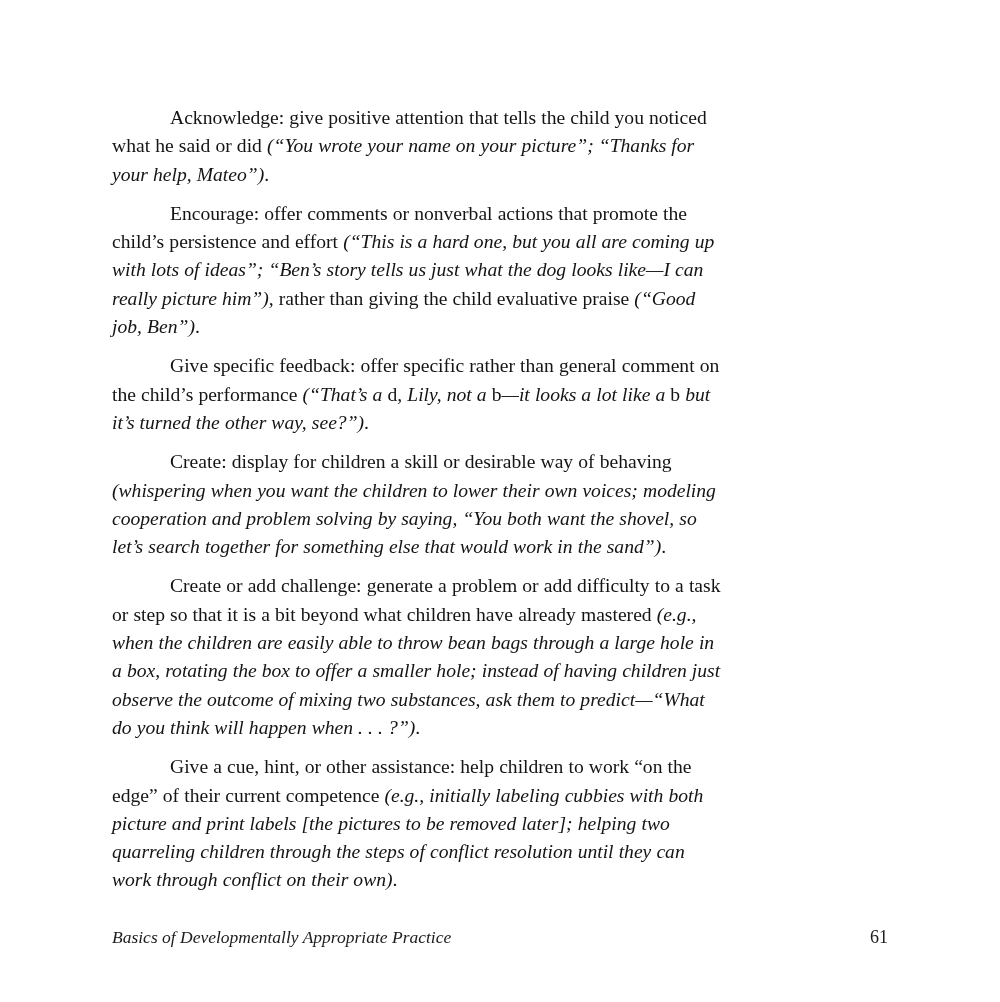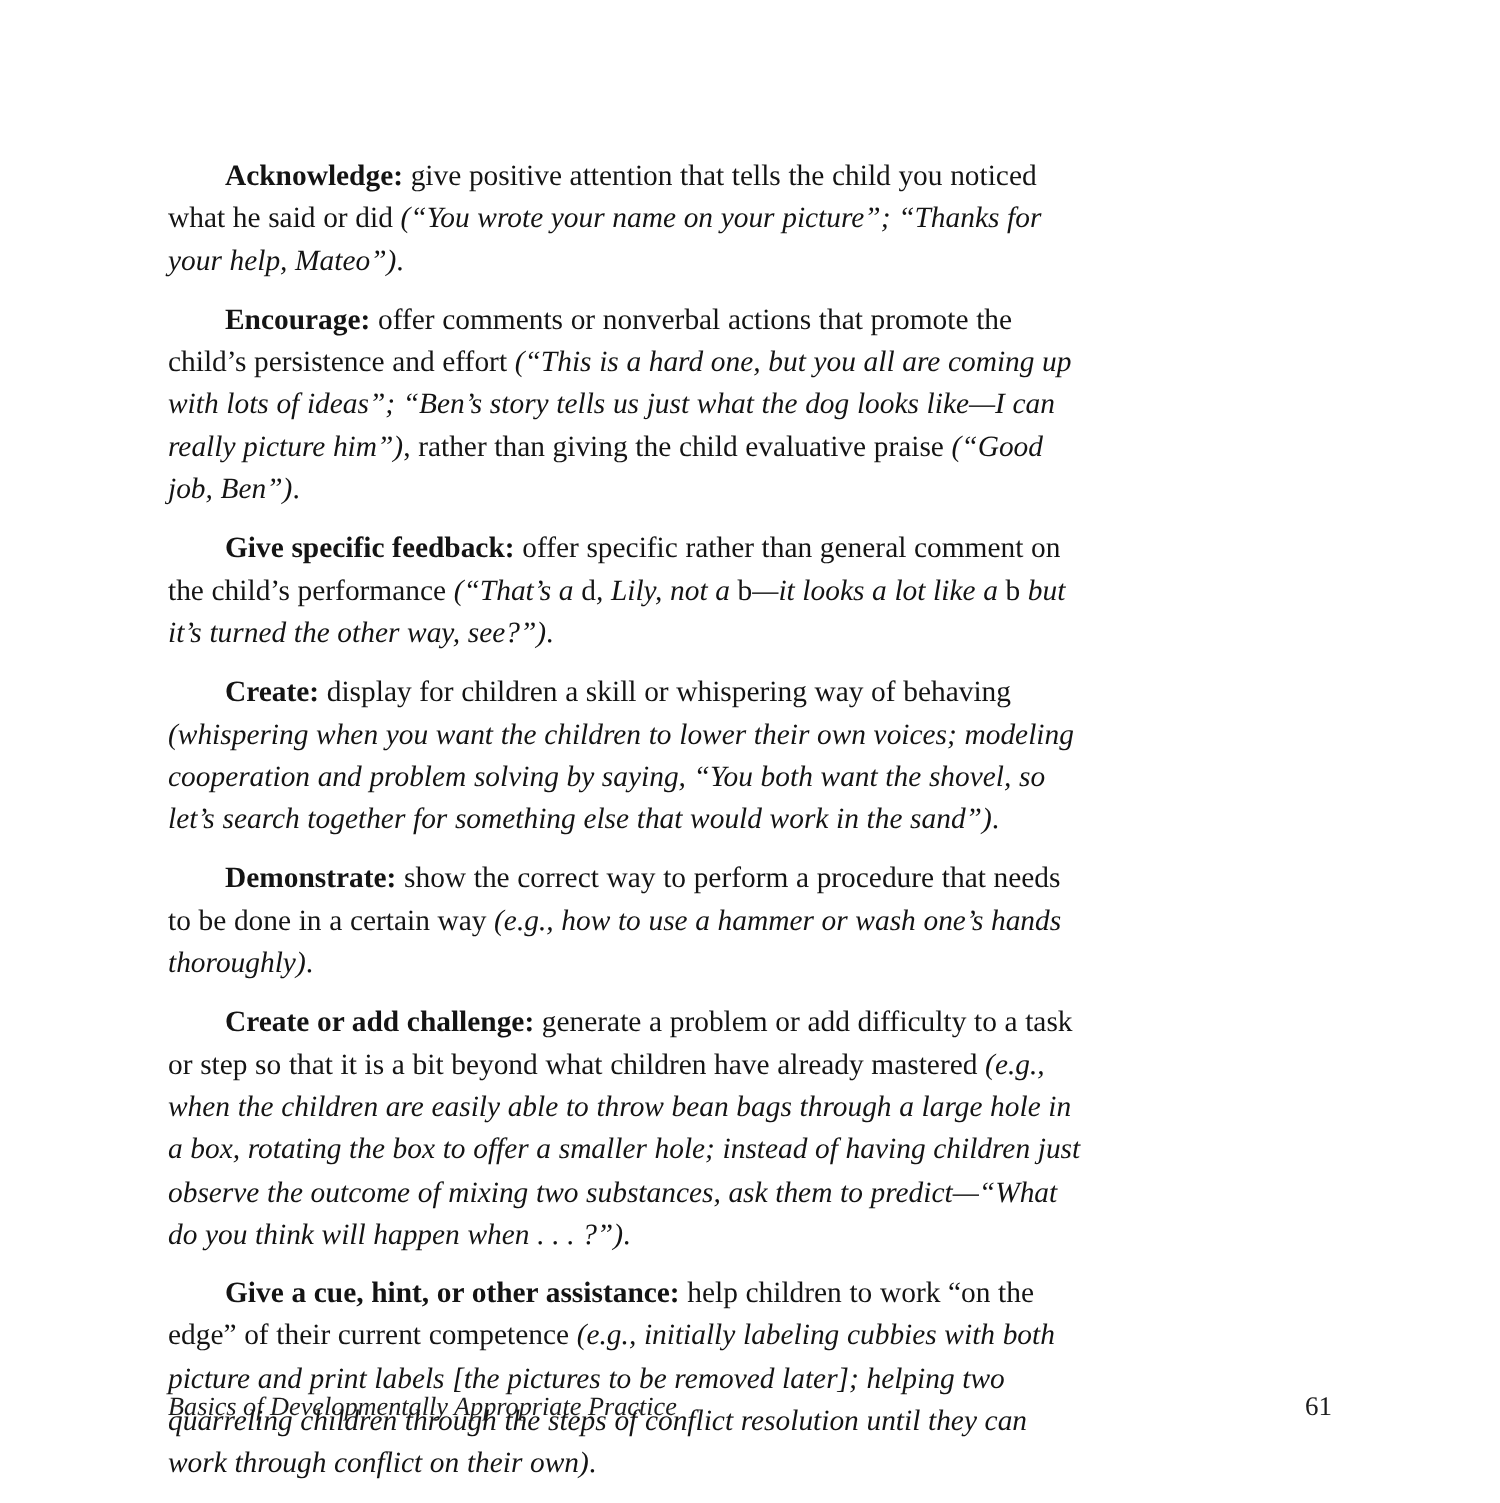--- a/index.html
+++ b/index.html
@@ -39,21 +39,22 @@
     text-align: left;
     color: #141414;
     word-spacing: 0.2px;
   }
 
   p.para + p.para {
     margin-top: 11px;
   }
 
   .lead {
-    font-weight: bold;
+    font-weight: normal;
+    margin-left: 20px;
   }
 
   .ital {
     font-style: italic;
   }
 
   
   .roman {
     font-style: normal;
   }
@@ -98,26 +99,23 @@
 
     <p class="para">
       <span class="lead">Encourage:</span><span> offer comments or nonverbal actions that promote the child’s persistence and effort </span><span class="ital">(“This is a hard one, but you all are coming up with lots of ideas”; “Ben’s story tells us just what the dog looks like—I can really picture him”)</span><span>, rather than giving the child evaluative praise </span><span class="ital">(“Good job, Ben”)</span><span>.</span>
     </p>
 
     <p class="para">
       <span class="lead">Give specific feedback:</span><span> offer specific rather than general comment on the child’s performance </span><span class="ital">(“That’s a </span><span class="roman">d</span><span class="ital">, Lily, not a </span><span class="roman">b</span><span class="ital">—it looks a lot like a </span><span class="roman">b</span><span class="ital"> but it’s turned the other way, see?”)</span><span>.</span>
     </p>
 
     <p class="para">
-      <span class="lead">Create:</span><span> display for children a skill or whispering way of behaving </span><span class="ital">(whispering when you want the children to lower their own voices; modeling cooperation and problem solving by saying, “You both want the shovel, so let’s search together for something else that would work in the sand”)</span><span>.</span>
+      <span class="lead">Create:</span><span> display for children a skill or desirable way of behaving </span><span class="ital">(whispering when you want the children to lower their own voices; modeling cooperation and problem solving by saying, “You both want the shovel, so let’s search together for something else that would work in the sand”)</span><span>.</span>
     </p>
 
-    <p class="para">
-      <span class="lead">Demonstrate:</span><span> show the correct way to perform a procedure that needs to be done in a certain way </span><span class="ital">(e.g., how to use a hammer or wash one’s hands thoroughly)</span><span>.</span>
-    </p>
 
     <p class="para">
       <span class="lead">Create or add challenge:</span><span> generate a problem or add difficulty to a task or step so that it is a bit beyond what children have already mastered </span><span class="ital">(e.g., when the children are easily able to throw bean bags through a large hole in a box, rotating the box to offer a smaller hole; instead of having children just observe the outcome of mixing two substances, ask them to predict—“What do you think will happen when . . . ?”)</span><span>.</span>
     </p>
 
     <p class="para">
       <span class="lead">Give a cue, hint, or other assistance:</span><span> help children to work “on the edge” of their current competence </span><span class="ital">(e.g., initially labeling cubbies with both picture and print labels [the pictures to be removed later]; helping two quarreling children through the steps of conflict resolution until they can work through conflict on their own)</span><span>.</span>
     </p>
 
     <p class="para">

